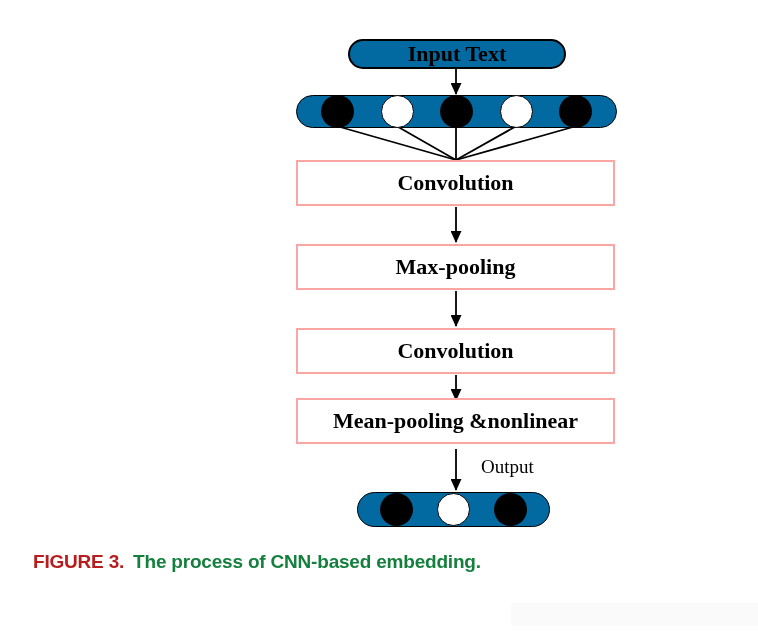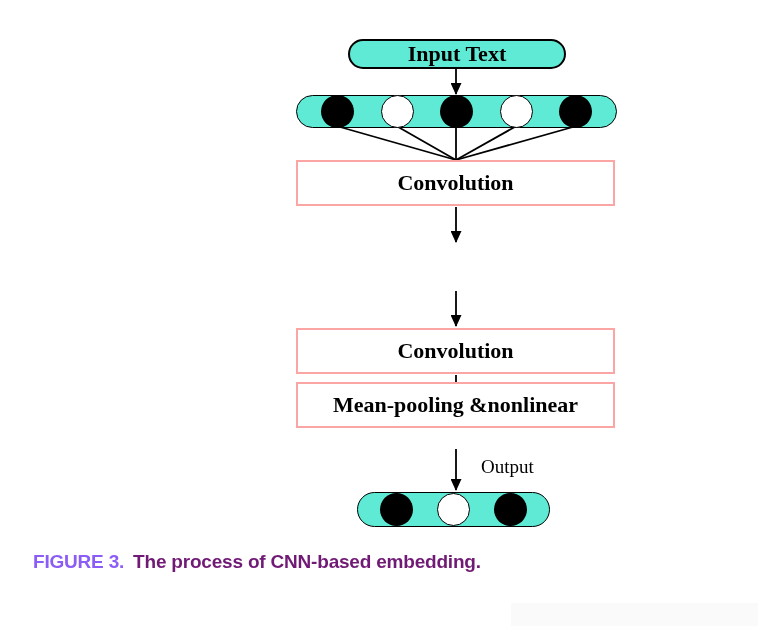--- a/index.html
+++ b/index.html
@@ -18,21 +18,21 @@
   }
   svg.connectors {
     position: absolute;
     left: 0;
     top: 0;
     pointer-events: none;
   }
   .pill {
     position: absolute;
     box-sizing: border-box;
-    background: #5eead4;
+    background: #0369a1;
     border: 2px solid #000000;
     border-radius: 999px;
     display: flex;
     align-items: center;
   }
   .input-pill {
     left: 348px;
     top: 39px;
     width: 218px;
     height: 30px;
@@ -78,41 +78,41 @@
     display: flex;
     align-items: center;
     justify-content: center;
     font-weight: bold;
     font-size: 22px;
     white-space: nowrap;
   }
   .box-1 { top: 160px; }
   .box-2 { top: 244px; }
   .box-3 { top: 328px; }
-  .box-4 { top: 382px; }
+  .box-4 { top: 398px; }
   .output-label {
     position: absolute;
     left: 481px;
     top: 456px;
     font-size: 19px;
     font-weight: normal;
   }
   .caption {
     position: absolute;
     left: 33px;
     top: 551px;
     display: flex;
     gap: 9px;
     font-family: "Liberation Sans", sans-serif;
     font-weight: bold;
     font-size: 19px;
     letter-spacing: -0.2px;
     white-space: nowrap;
   }
-  .caption .fig-text { color: #701a75; }
+  .caption .fig-text { color: #15803d; }
   .scan-strip {
     position: absolute;
     left: 511px;
     top: 603px;
     width: 247px;
     height: 23px;
     background: #fafafa;
   }
 </style>
 </head>
@@ -154,35 +154,38 @@
       <span class="node filled"></span>
       <span class="node empty"></span>
       <span class="node filled"></span>
       <span class="node empty"></span>
       <span class="node filled"></span>
     </div>
 
   <div class="layer-box box-1">
     <span>Convolution</span>
   </div>
+  <div class="layer-box box-2">
+    <span>Max-pooling</span>
+  </div>
   <div class="layer-box box-3">
     <span>Convolution</span>
   </div>
   <div class="layer-box box-4">
     <span>Mean-pooling &amp;nonlinear</span>
   </div>
 
   <div class="output-label">Output</div>
 
   <div class="pill vector-pill bottom-vector">
       <span class="node filled"></span>
       <span class="node empty"></span>
       <span class="node filled"></span>
     </div>
 
   <div class="caption">
-    <span class="fig-label" style="color: #8b5cf6;">FIGURE 3.</span>
+    <span class="fig-label" style="color: #b91c1c;">FIGURE 3.</span>
     <span class="fig-text">The process of CNN-based embedding.</span>
   </div>
 
   <div class="scan-strip" style="background: rgb(250, 250, 250);"></div>
 
 </div>
 
 </body></html>

